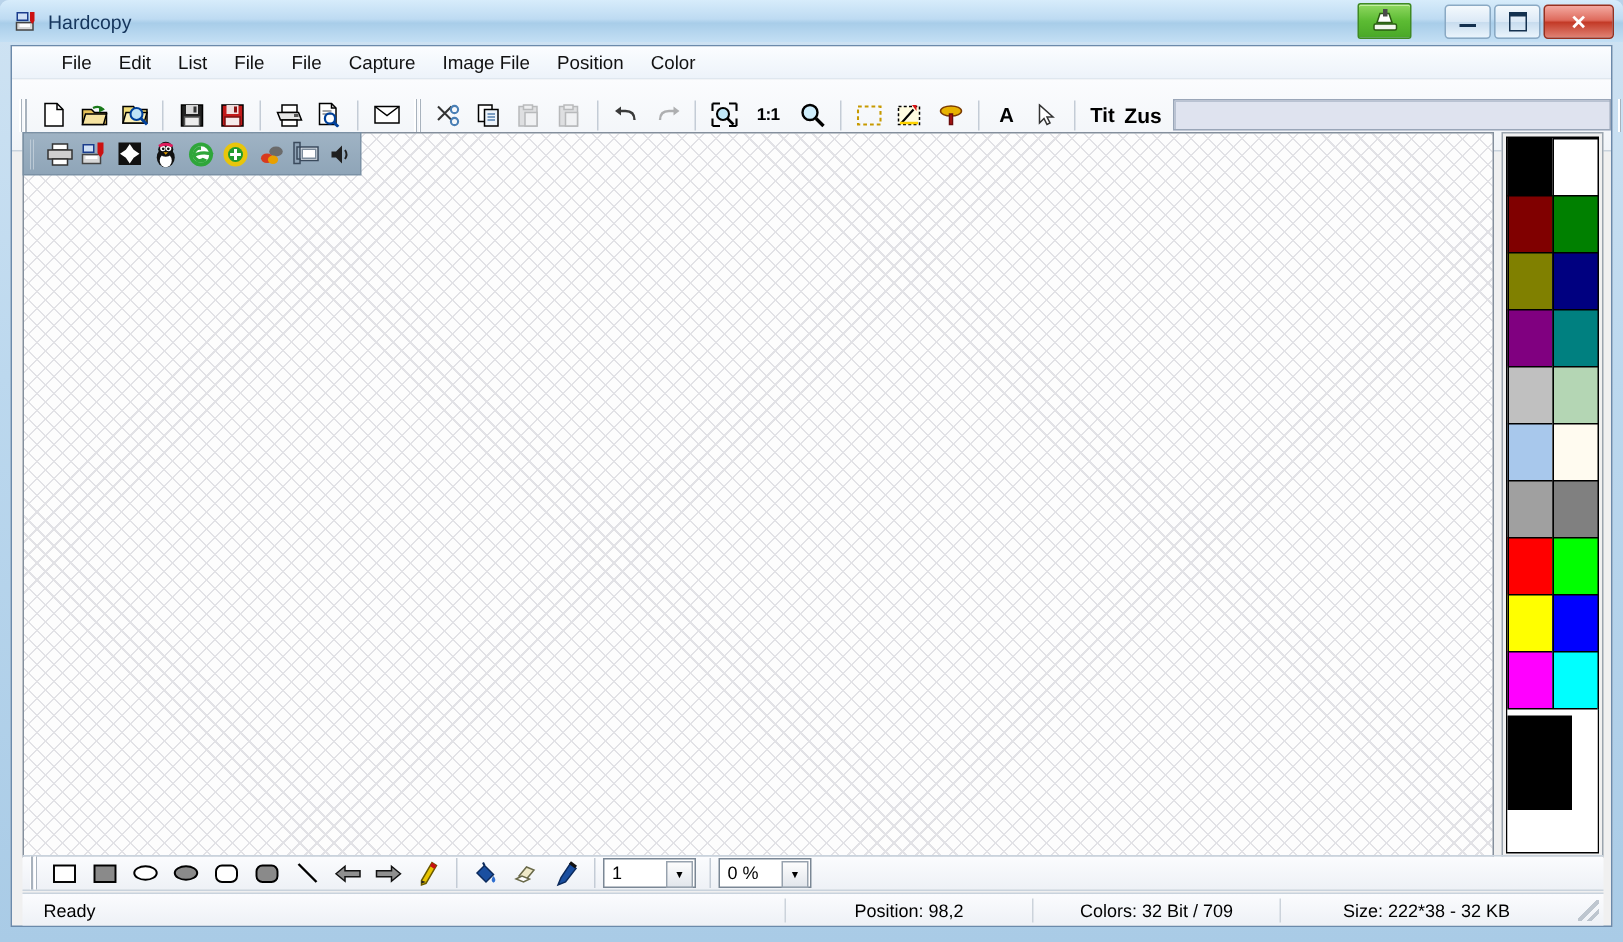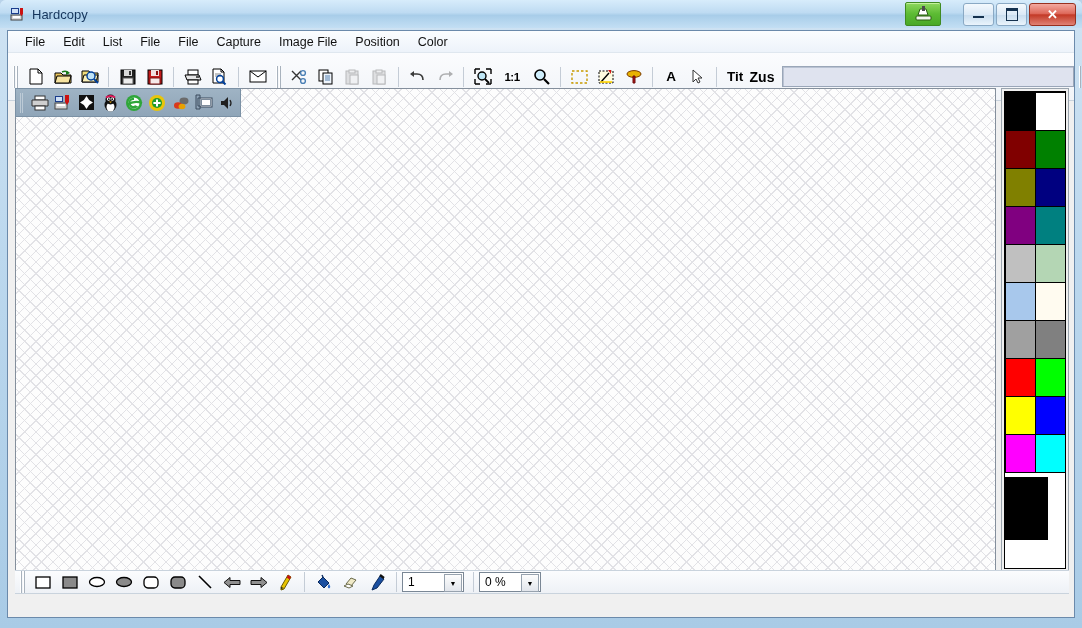--- a/index.html
+++ b/index.html
@@ -59,21 +59,21 @@
     border:1px solid #6b8aab;
     box-sizing:border-box;
   }
 
   
   .menubar{
     position:absolute;left:0;top:0;width:100%;height:22px;
     background:linear-gradient(to bottom,#fbfdff 0%,#edf3fa 100%);
     border-bottom:1px solid #dfe7ef;
     display:flex;align-items:center;
-    box-sizing:border-box;padding-left:8px;
+    box-sizing:border-box;padding-left:24px;
   }
   .menuitem{
     padding:3px 9px;color:#111;font-size:12.5px;white-space:nowrap;cursor:default;
   }
 
   
   .toolbar{
     position:absolute;left:0;top:22px;width:100%;height:48px;
     background:linear-gradient(to bottom,#fbfcfe 0%,#f1f4f8 100%);
     border-bottom:1px solid #c9d3dd;
@@ -659,16 +659,24 @@
           <span>1</span>
           <span class="arrow">▼</span>
         </div>
         <div class="tsep"></div>
         <div class="bcombo">
           <span>0 %</span>
           <span class="arrow">▼</span>
         </div>
       </div>
 
+      <div class="statusbar">
+        <div class="sb-ready">Ready</div>
+        <div class="sb-grow"></div>
+        <div class="sb-cell" style="width:140px;">Position: 98,2</div>
+        <div class="sb-cell" style="width:140px;">Colors: 32 Bit / 709</div>
+        <div class="sb-cell" style="width:170px;">Size: 222*38  -  32 KB</div>
+        <div class="sb-grip"></div>
+      </div>
     </div>
   </div>
 
 </div>
 
 </body></html>

